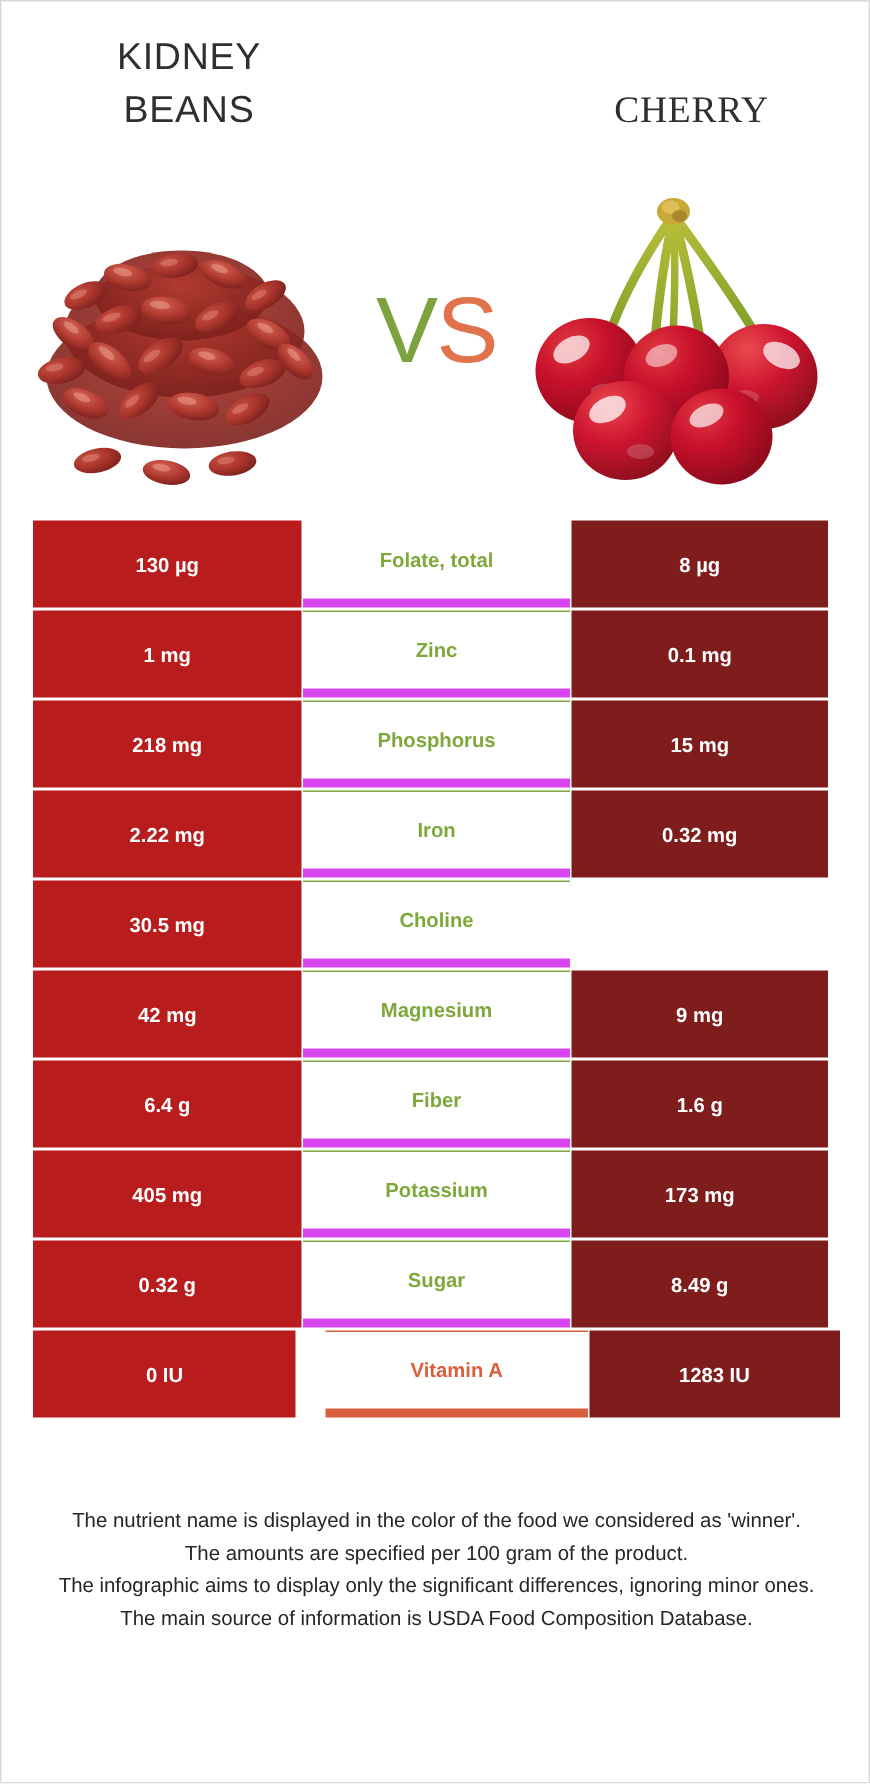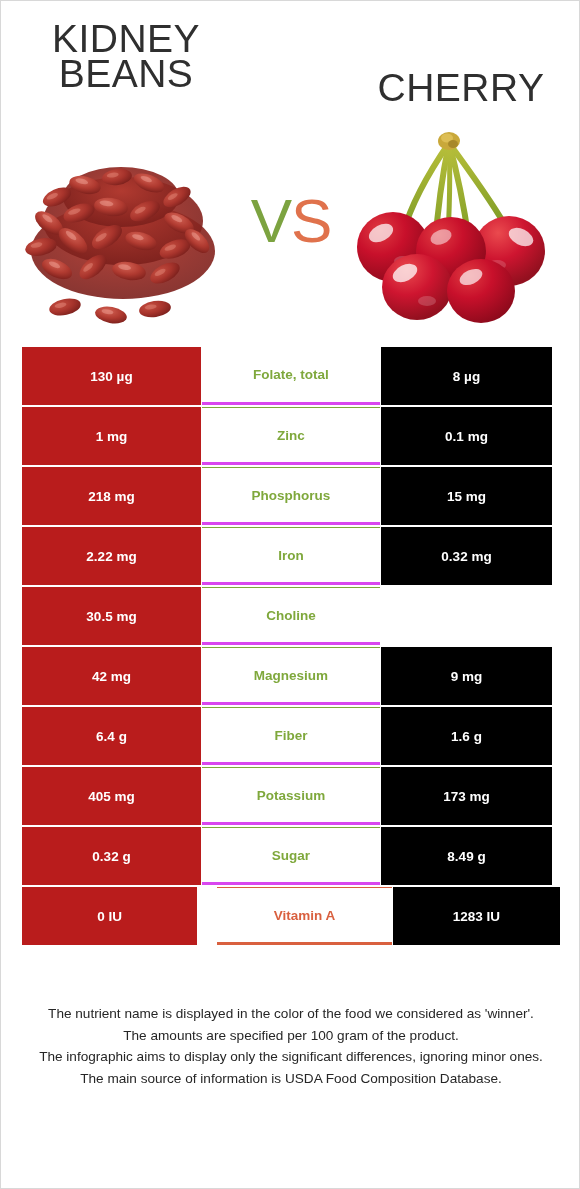--- a/index.html
+++ b/index.html
@@ -25,35 +25,36 @@
     position: absolute;
     left: 0;
     top: 0;
     width: 580px;
     height: 100px;
   }
   .title {
     position: absolute;
     font-family: "Liberation Sans", sans-serif;
     font-weight: 300;
-    font-size: 39px;
+    font-size: 25px;
     line-height: 35px;
     letter-spacing: 0.5px;
     color: #2f2f2f;
     text-align: center;
   }
   .title-left {
     left: 10px;
     top: 20px;
     width: 230px;
   }
   .title-right {
     left: 350px;
-    top: 69px;
+    top: 55px;
     width: 220px;
+    font-family: Liberation Serif, serif;
   }
 
   
   .hero {
     position: absolute;
     left: 0;
     top: 100px;
     width: 580px;
     height: 225px;
     padding-left: 27px;
@@ -108,32 +109,32 @@
     width: 179px;
     background: #b91c1c;
     color: #ffffff;
   }
   .cell-mid {
     width: 178px;
     margin: 0 1px;
     background: #ffffff;
     color: #7FA83C;
     border-top: 1px solid #7FA83C;
-    border-bottom: 3px solid #d946ef;
+    border-bottom: 6px solid #d946ef;
   }
   .cell-mid.winner-right {
     color: #D9603F;
     border-top-color: #D9603F;
     border-bottom-color: #D9603F;
     margin-left: 20px;
   }
   .row:first-child .cell-mid { border-top: none; }
   .cell-right {
     width: 171px;
-    background: #000000;
+    background: #7f1d1d;
     color: #ffffff;
   }
 
   
   .footer {
     position: absolute;
     left: 30px;
     top: 1002px;
     width: 520px;
     text-align: center;

